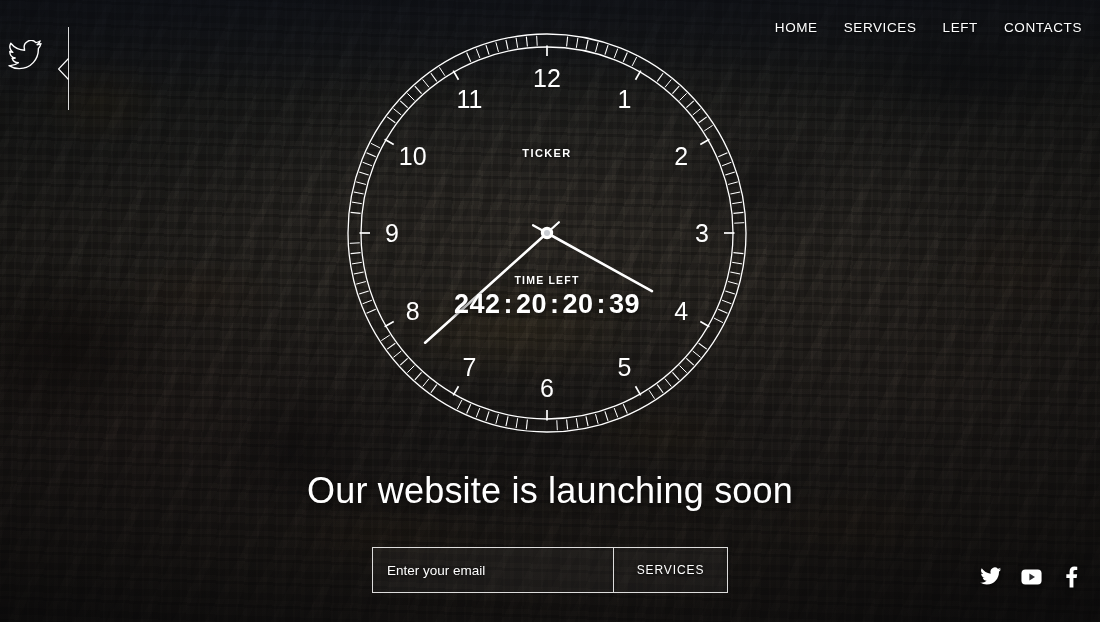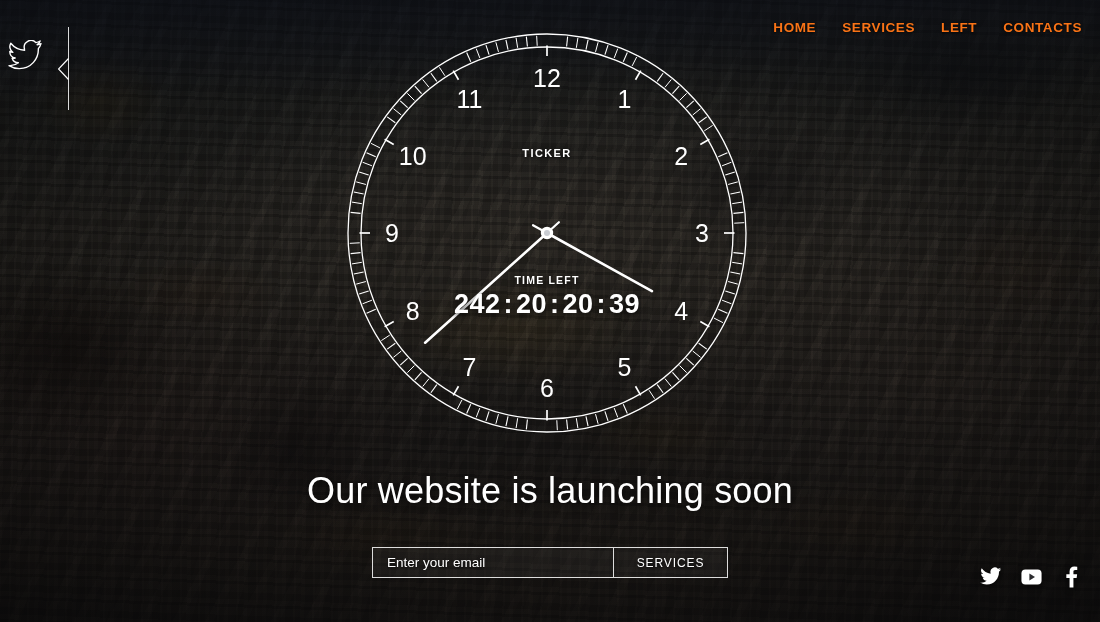--- a/index.html
+++ b/index.html
@@ -82,24 +82,24 @@
     mix-blend-mode: multiply;
   }
 
   
   #topnav {
     position: absolute; top: 20px; right: 18px;
     display: flex; align-items: center; gap: 26px;
     z-index: 30;
   }
   #topnav .nav-item {
-    color: #f97316;
+    color: #ffffff;
     font-size: 13.5px;
     letter-spacing: 0.6px;
-    font-weight: 700;
+    font-weight: 400;
     text-decoration: none;
     white-space: nowrap;
     text-shadow: 0 1px 3px rgba(0,0,0,0.75);
     cursor: pointer;
   }
 
   
   #tweet {
     position: absolute; left: 0; top: 0;
     width: 300px; height: 130px;
@@ -197,21 +197,21 @@
     font-weight: 300;
     letter-spacing: 0.2px;
     text-shadow: 0 2px 8px rgba(0,0,0,0.75);
     z-index: 25;
   }
 
   
   #subscribe {
     position: absolute;
     left: 372px; top: 547px;
-    width: 356px; height: 31px;
+    width: 356px; height: 46px;
     display: flex;
     border: 1px solid rgba(255,255,255,0.85);
     background: rgba(255,255,255,0.04);
     z-index: 25;
   }
   #email-input {
     flex: 1 1 auto;
     height: 100%;
     background: transparent;
     border: 0;

